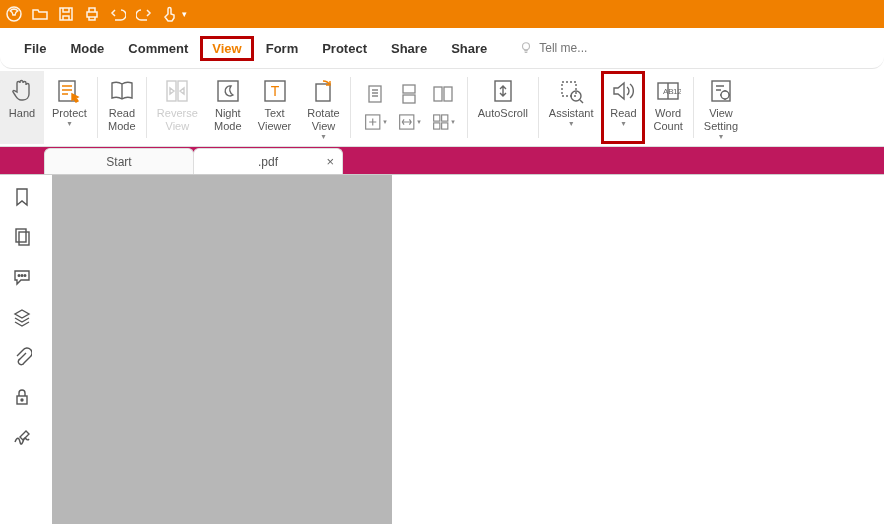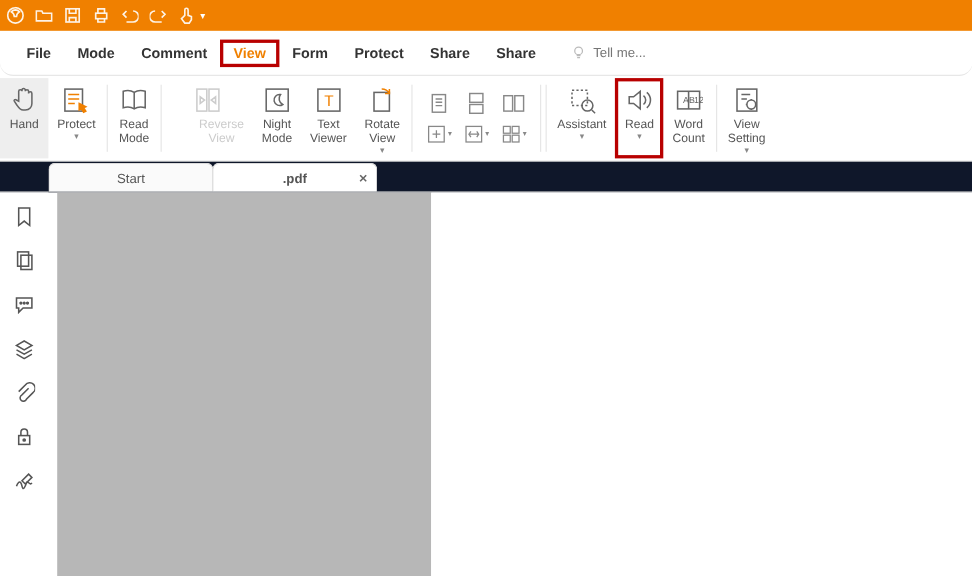--- a/index.html
+++ b/index.html
@@ -22,32 +22,32 @@
   
   .ribbon { height: 78px; display:flex; align-items:stretch; border-bottom:1px solid #ddd; padding:2px 0; }
   .rgrp { display:flex; align-items:stretch; }
   .sep { width:1px; background:#e4e4e4; margin:6px 2px; }
   .rbtn { display:flex; flex-direction:column; align-items:center; justify-content:flex-start; padding:4px 8px 2px 8px; cursor:pointer; min-width:44px; }
   .rbtn .ic { width:28px; height:28px; display:flex; align-items:center; justify-content:center; margin-bottom:2px; margin-top:2px;}
   .rbtn .ic svg { width:26px; height:26px; stroke:#666; fill:none; stroke-width:1.4; }
   .rbtn .lbl { font-size:11px; color:#555; text-align:center; line-height:13px; }
   .rbtn.selected { background:#eee; }
   .rbtn.disabled .ic svg { stroke:#ccc; }
-  .rbtn.disabled .lbl { color:#ccc;margin-left:24px; }
+  .rbtn.disabled .lbl { color:#ccc; }
   .rbtn.redbox { border:3px solid #b80000; padding:1px 5px 0 5px;}
   .rbtn .dd::after{ content:"▾"; font-size:8px; color:#888; display:block; text-align:center; margin-top:-1px;}
   .small-grid { display:grid; grid-template-columns:auto auto auto; grid-template-rows:auto auto; gap:4px 10px; padding:6px 10px; align-content:center;}
   .sbtn { width:24px; height:24px; display:flex; align-items:center; justify-content:center; cursor:pointer;}
   .sbtn svg { width:22px; height:22px; stroke:#888; fill:none; stroke-width:1.3;}
   .sbtn .mini-dd { font-size:7px; color:#888; margin-left:1px;}
 
   
-  .tabstrip { height:28px; display:flex; align-items:flex-end; padding-left:44px; border-bottom:1px solid #ccc; background:#0f172a;}
+  .tabstrip { height:28px; display:flex; align-items:flex-end; padding-left:44px; border-bottom:1px solid #ccc; background:#be185d;}
   .doctab { height:26px; min-width:150px; display:flex; align-items:center; justify-content:center; font-size:12px; color:#555; border:1px solid #ddd; border-bottom:none; border-top-left-radius:6px; border-top-right-radius:6px; background:#fafafa; position:relative; margin-right:-1px; padding:0 24px;}
-  .doctab.active { background:#fff; z-index:2;font-weight:bold;}
+  .doctab.active { background:#fff; z-index:2;}
   .doctab .close { position:absolute; right:8px; font-size:13px; color:#666; cursor:pointer;}
 
   
   .main { display:flex; height:calc(524px - 28px - 28px - 78px - 28px); }
   .sidebar { width:44px; background:#fff; display:flex; flex-direction:column; align-items:center; padding-top:12px; gap:20px;}
   .sidebar .sb { width:20px; height:20px; cursor:pointer;}
   .sidebar .sb svg { width:20px; height:20px; stroke:#555; fill:none; stroke-width:1.4;}
   .canvas { flex:0 0 340px; background:#b7b7b7; margin-left:8px;}
   .blank { flex:1; background:#fff;}
 </style>
@@ -225,20 +225,31 @@
         <svg viewBox="0 0 22 22">
           <rect x="3" y="3" width="7" height="7"></rect>
           <rect x="12" y="3" width="7" height="7"></rect>
           <rect x="3" y="12" width="7" height="7"></rect>
           <rect x="12" y="12" width="7" height="7"></rect>
         </svg>
         <span class="mini-dd">▾</span>
       </div>
   </div>
   <div class="sep"></div>
+  <div class="rgrp">
+    <div class="rbtn">
+      <span class="ic">
+          <svg viewBox="0 0 26 26">
+            <rect x="5" y="3" width="16" height="20"></rect>
+            <path d="M13 8v10M10 15l3 3 3-3M10 11l3-3 3 3"></path>
+          </svg>
+        </span>
+      <span class="lbl">AutoScroll</span>
+    </div>
+  </div>
   <div class="sep"></div>
   <div class="rgrp">
     <div class="rbtn">
       <span class="ic">
           <svg viewBox="0 0 26 26">
             <rect x="4" y="4" width="14" height="14" stroke-dasharray="2 2"></rect>
             <circle cx="18" cy="18" r="5"></circle>
             <path d="M22 22l3 3"></path>
           </svg>
         </span>

